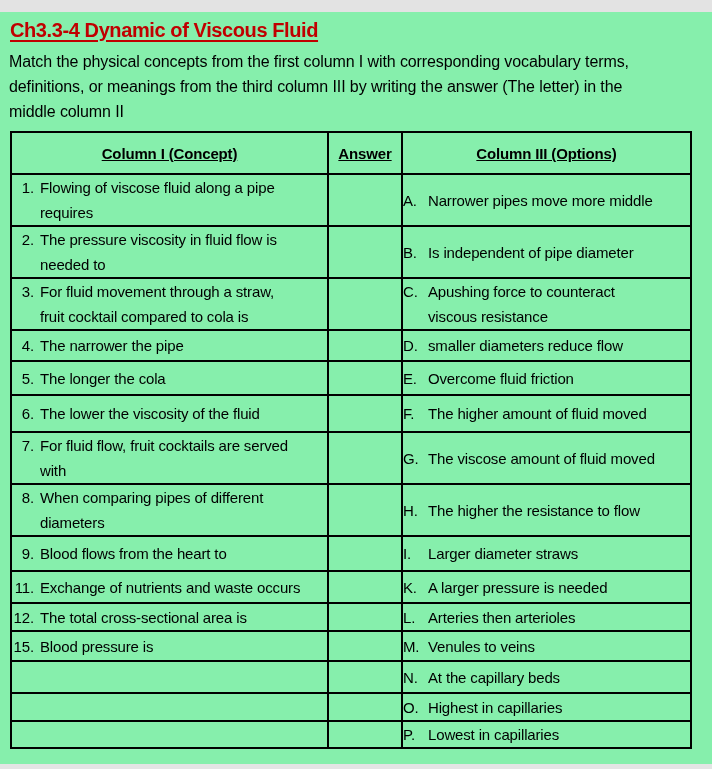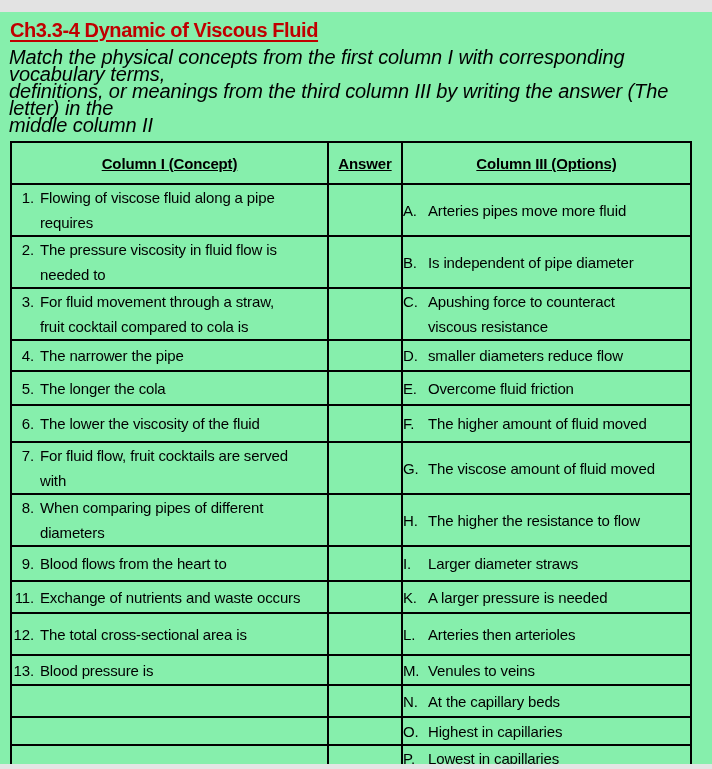--- a/index.html
+++ b/index.html
@@ -35,25 +35,24 @@
     font-weight: bold;
     letter-spacing: -0.4px;
     color: #c00000;
     text-decoration: underline;
     text-decoration-thickness: 2px;
     text-underline-offset: 3px;
   }
   .instructions {
     margin: 7px 0 0 9px;
     width: 698px;
-    font-size: 20px;
-    line-height: 17px;
+    font-size: 16px;
+    line-height: 25px;
     letter-spacing: -0.1px;
     white-space: pre-line;
-    font-style: italic;
   }
   table.match-table {
     margin: 7px 0 0 10px;
     border-collapse: collapse;
     table-layout: fixed;
     width: 674px;
   }
   table.match-table td, table.match-table th {
     border: 2px solid #000000;
     vertical-align: middle;
@@ -74,21 +73,21 @@
   tr.r2  { height: 48px; }
   tr.r3  { height: 47px; }
   tr.r4  { height: 31px; }
   tr.r5  { height: 34px; }
   tr.r6  { height: 37px; }
   tr.r7  { height: 51px; }
   tr.r8  { height: 52px; }
   tr.r9  { height: 35px; }
   tr.r10 { height: 36px; }
   tr.r11 { height: 32px; }
-  tr.r12 { height: 42px; }
+  tr.r12 { height: 28px; }
   tr.r13 { height: 30px; }
   tr.r14 { height: 32px; }
   tr.r15 { height: 28px; }
   tr.r16 { height: 27px; }
 
   td.c1 { padding: 2px 4px 2px 10px; }
   td.c3 { padding: 2px 4px 2px 12px; }
 
   .concept {
     display: flex;
@@ -143,21 +142,21 @@
             <div class="concept">
               <span class="num">1.</span>
               <span class="ctxt">Flowing of viscose fluid along a pipe
 requires</span>
             </div>
           </td>
         <td class="c2"></td>
         <td class="c3">
             <div class="option">
               <span class="letter">A.</span>
-              <span class="otxt">Arteries pipes move more fluid</span>
+              <span class="otxt">Narrower pipes move more middle</span>
             </div>
           </td>
       </tr>
 
       <tr class="r2">
         <td class="c1">
             <div class="concept">
               <span class="num">2.</span>
               <span class="ctxt">The pressure viscosity in fluid flow is
 needed to</span>
@@ -317,21 +316,21 @@
             <div class="option">
               <span class="letter">L.</span>
               <span class="otxt">Arteries then arterioles</span>
             </div>
           </td>
       </tr>
 
       <tr class="r13">
         <td class="c1">
             <div class="concept">
-              <span class="num">13.</span>
+              <span class="num">15.</span>
               <span class="ctxt">Blood pressure is</span>
             </div>
           </td>
         <td class="c2"></td>
         <td class="c3">
             <div class="option">
               <span class="letter">M.</span>
               <span class="otxt">Venules to veins</span>
             </div>
           </td>

